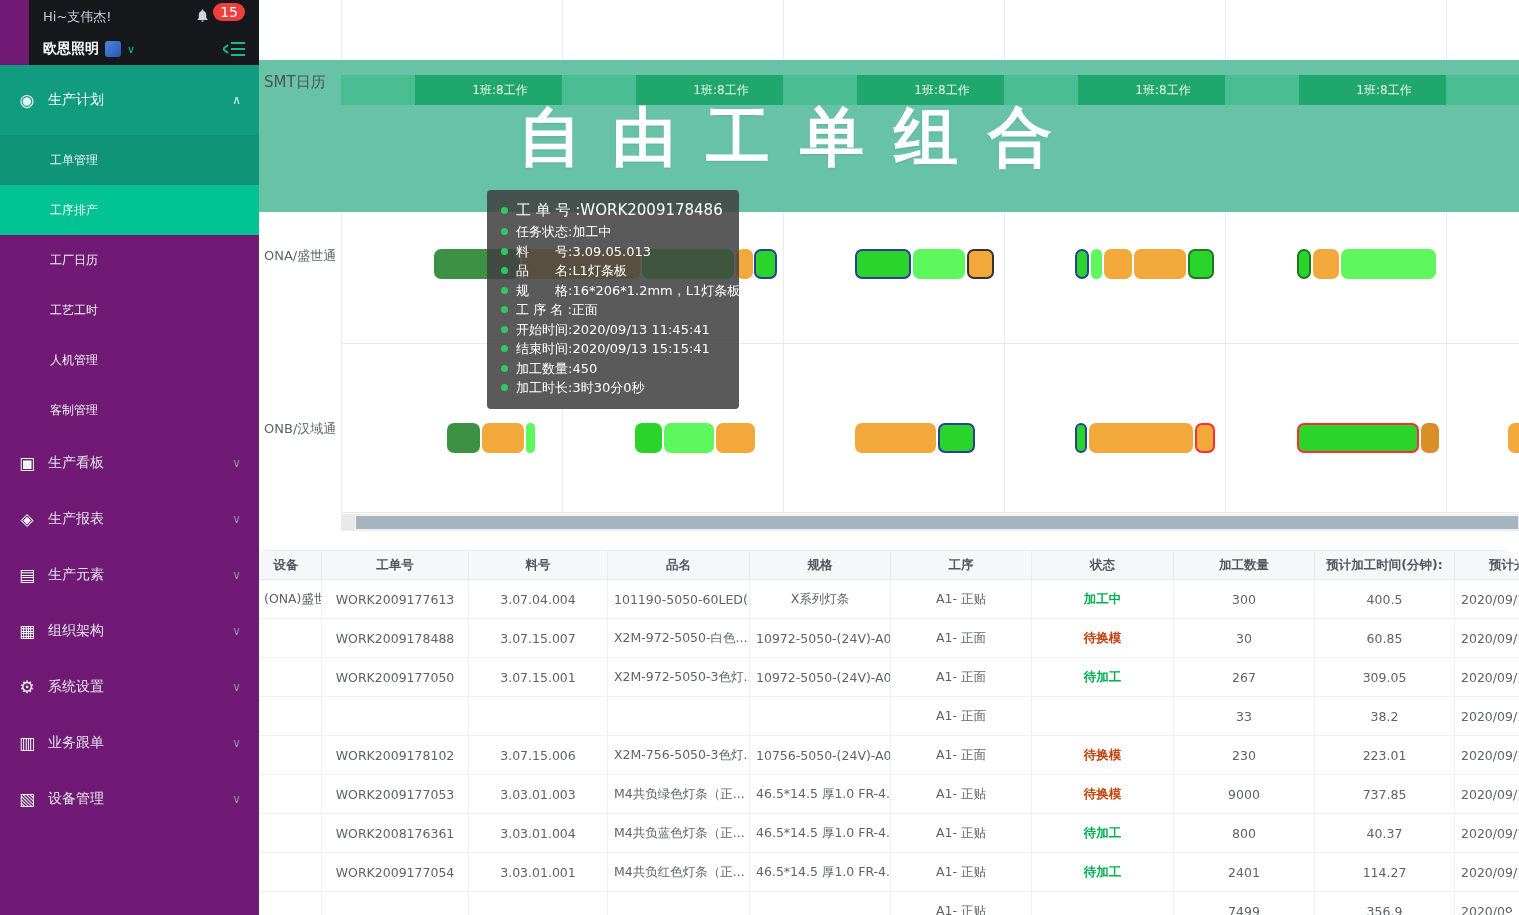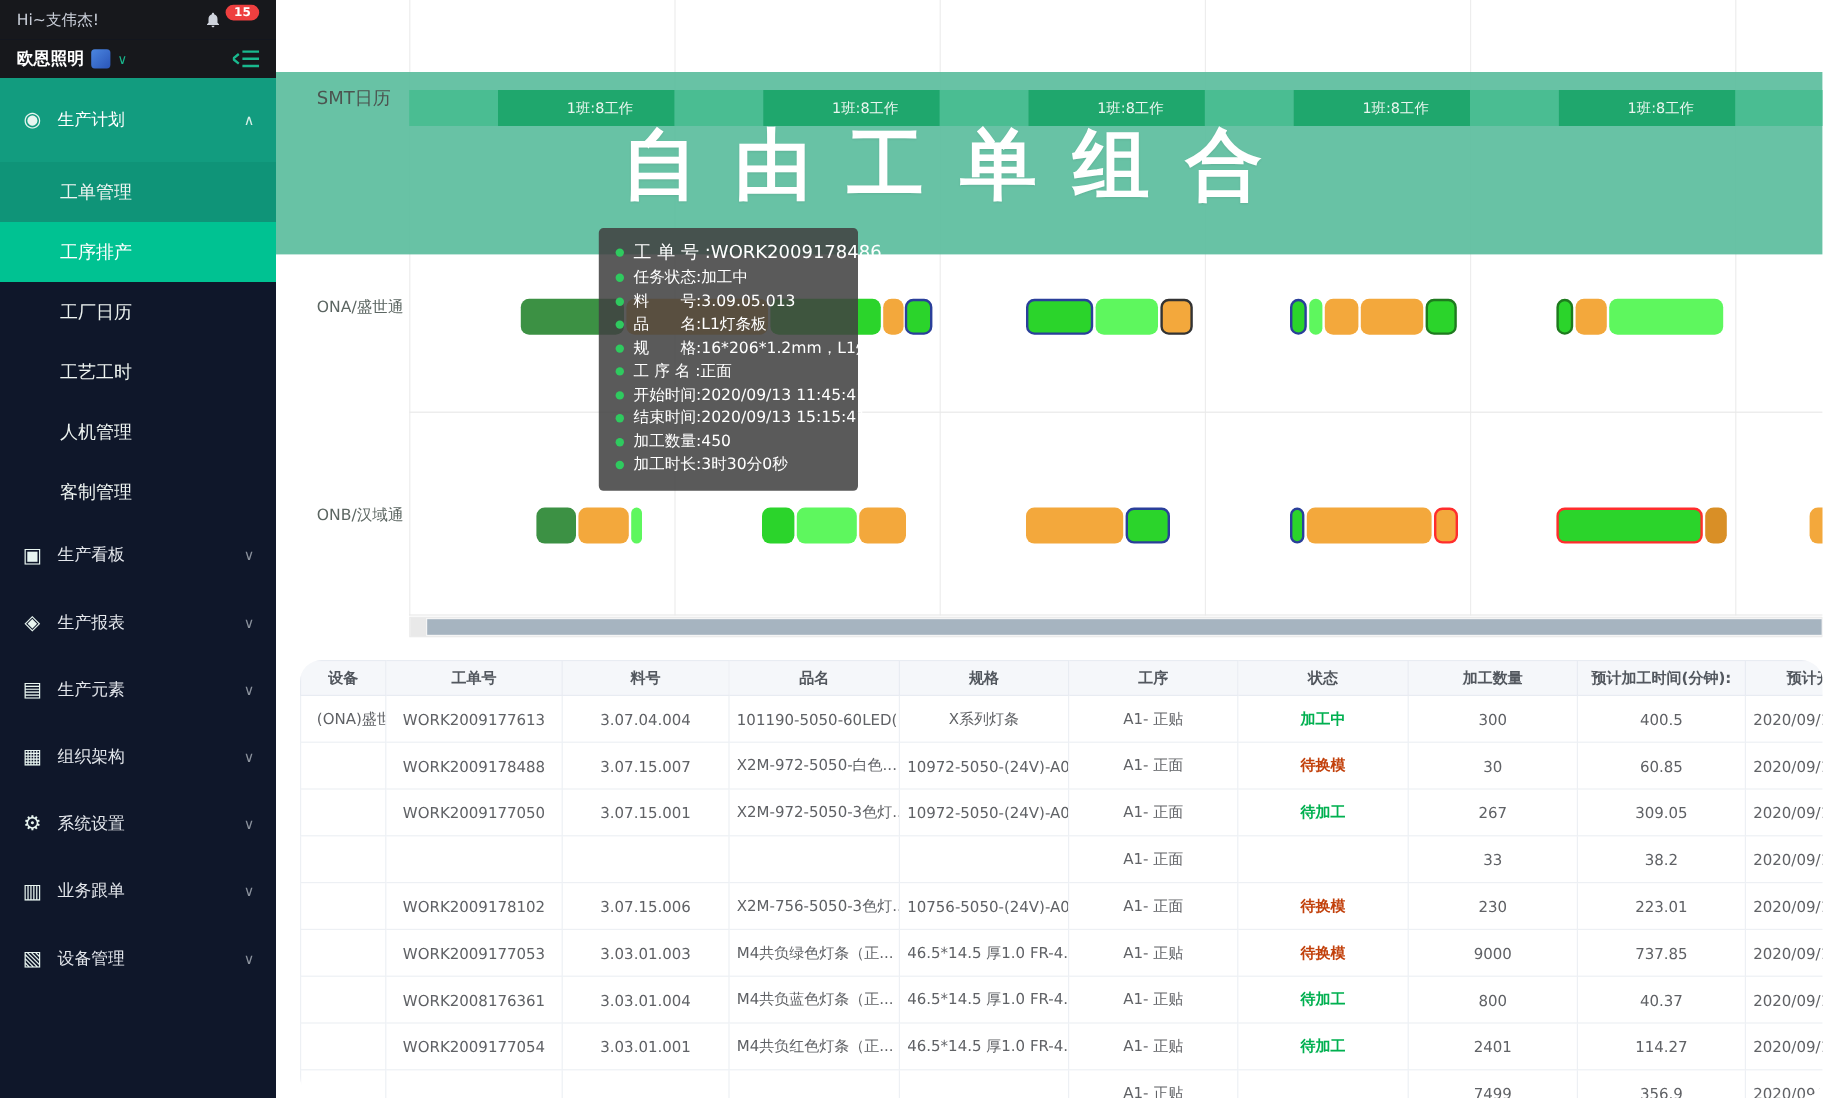--- a/index.html
+++ b/index.html
@@ -1,50 +1,50 @@
 <!DOCTYPE html>
 <html><head>
 <meta charset="utf-8">
 <style>
   html,body{margin:0;padding:0;}
   body{font-family:"DejaVu Sans","Liberation Sans",sans-serif;}
   .app{position:relative;width:1519px;height:915px;overflow:hidden;background:#fff;}
 
   
-  .sidebar{position:absolute;left:0;top:0;width:230px;height:915px;background:#0f172a;z-index:10;}
+  .sidebar{position:absolute;left:0;top:0;width:230px;height:915px;background:#701a75;z-index:10;padding-left:29px;}
   .user-bar{height:33px;background:#17181c;display:flex;align-items:center;padding:0 14px;color:#c9ced8;font-size:13px;}
   .notif{margin-left:auto;display:flex;align-items:flex-start;gap:3px;cursor:pointer;}
-  .badge{background:#ee3f3f;color:#fff;font-size:10px;border-radius:9px;padding:1px 7px;transform:translateY(-5px);font-weight:bold;}
+  .badge{background:#ee3f3f;color:#fff;font-size:14px;border-radius:9px;padding:1px 7px;transform:translateY(-5px);font-weight:normal;}
   .company-bar{height:32px;background:#17181c;display:flex;align-items:center;padding:0 14px;gap:6px;color:#fff;font-size:14px;font-weight:bold;}
   .avatar{width:16px;height:16px;border-radius:3px;background:linear-gradient(135deg,#4b86e0,#2a55b8);display:inline-block;}
   .caret{color:#19b98e;font-size:11px;font-weight:normal;cursor:pointer;}
   .collapse{margin-left:auto;cursor:pointer;}
   .menu{position:absolute;top:65px;left:0;right:0;}
   .group-header{height:70px;display:flex;align-items:center;gap:12px;padding:0 18px;background:#129c7f;color:#fff;font-size:14px;cursor:pointer;}
   .group-header .chev{margin-left:auto;color:#d8efe8;font-size:12px;}
   .micon{font-size:17px;width:18px;text-align:center;color:#e8f5f0;}
-  .subitem{height:50px;line-height:50px;padding-left:50px;color:#eef4f1;font-size:15px;cursor:pointer;}
+  .subitem{height:50px;line-height:50px;padding-left:50px;color:#eef4f1;font-size:12px;cursor:pointer;}
   .subitem.tinted{background:#0f9478;}
   .subitem.active{background:#00c292;color:#fff;}
   .topitem{height:56px;display:flex;align-items:center;gap:12px;padding:0 18px;color:#e4e7ec;font-size:14px;cursor:pointer;}
   .topitem .chev{margin-left:auto;color:#8a919c;font-size:12px;}
 
   
   .main{position:absolute;left:230px;top:0;width:1289px;height:915px;background:#fff;}
   .gantt{position:absolute;left:0;top:0;right:0;height:533px;overflow:hidden;}
   .vline{position:absolute;top:0;height:513px;width:1px;background:#ededed;}
   .hline{position:absolute;left:111px;right:0;height:1px;background:#e9e9e9;}
   .row-label{position:absolute;left:34px;font-size:13px;color:#5c6662;}
   .bar{position:absolute;height:30px;border-radius:7px;box-sizing:border-box;z-index:2;}
   .banner{position:absolute;left:0;top:60px;right:0;height:152px;background:rgba(88,187,155,0.9);z-index:3;}
   .shift-light{position:absolute;top:15px;height:30px;width:74px;background:#4abd92;}
   .shift-block{position:absolute;top:15px;height:30px;width:170px;background:#1fa76d;color:#eaf6ef;font-size:12px;display:flex;align-items:center;justify-content:center;}
   .banner-text{position:absolute;left:288px;top:34px;font-size:64px;font-weight:bold;color:#fff;letter-spacing:30px;white-space:nowrap;z-index:2;text-shadow:0 1px 2px rgba(0,0,0,0.08);}
   .smt-title{position:absolute;left:34px;top:73px;font-size:15px;color:#4c5450;z-index:4;}
-  .tooltip{position:absolute;left:257px;top:190px;width:216px;background:rgba(66,66,66,0.87);border-radius:4px;padding:9px 14px 11px;box-sizing:border-box;z-index:6;color:#fff;margin-left:12px;}
+  .tooltip{position:absolute;left:257px;top:190px;width:252px;background:rgba(66,66,66,0.87);border-radius:4px;padding:9px 14px 11px;box-sizing:border-box;z-index:6;color:#fff;}
   .tip-line{display:flex;align-items:center;gap:8px;font-size:13px;line-height:19.5px;white-space:nowrap;}
   .tip-line.tip-title{font-size:15px;line-height:23px;}
   .dot{width:7px;height:7px;border-radius:50%;background:#2fca5f;flex:none;}
   .hscroll{position:absolute;left:111px;right:0;top:514px;height:17px;background:#f5f5f5;border:1px solid #ebebeb;box-sizing:border-box;z-index:4;}
   .hs-btn{position:absolute;left:0;top:0;width:13px;height:15px;background:#e9e9e9;}
   .hs-thumb{position:absolute;left:14px;right:0;top:1px;height:13px;background:#a6b4c0;}
 
   
   .table-wrap{position:absolute;left:20px;top:550px;right:0;bottom:0;overflow:hidden;border-radius:18px;}
   table{border-collapse:collapse;table-layout:fixed;font-size:12.5px;color:#606266;width:1298px;}

